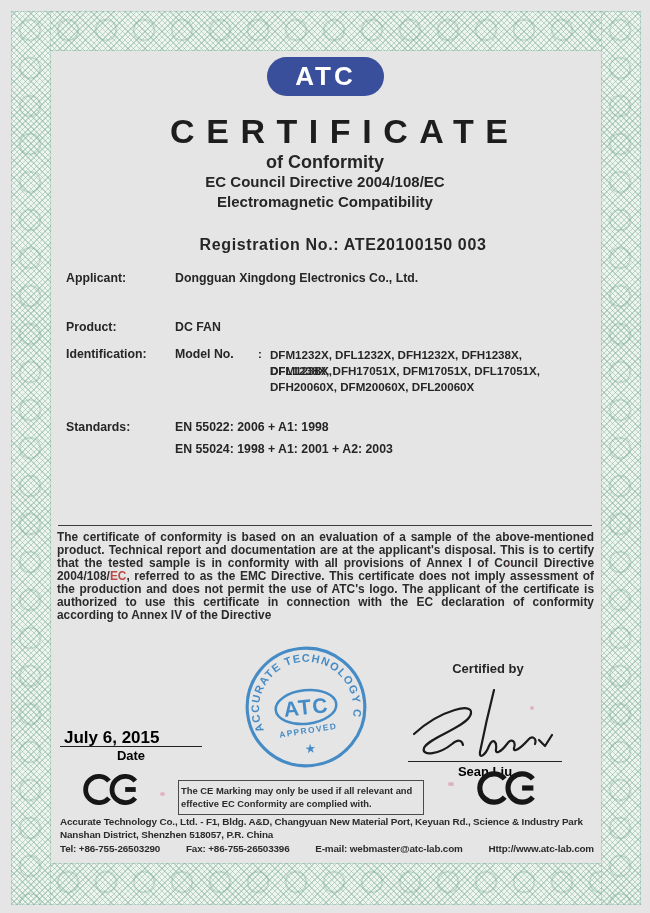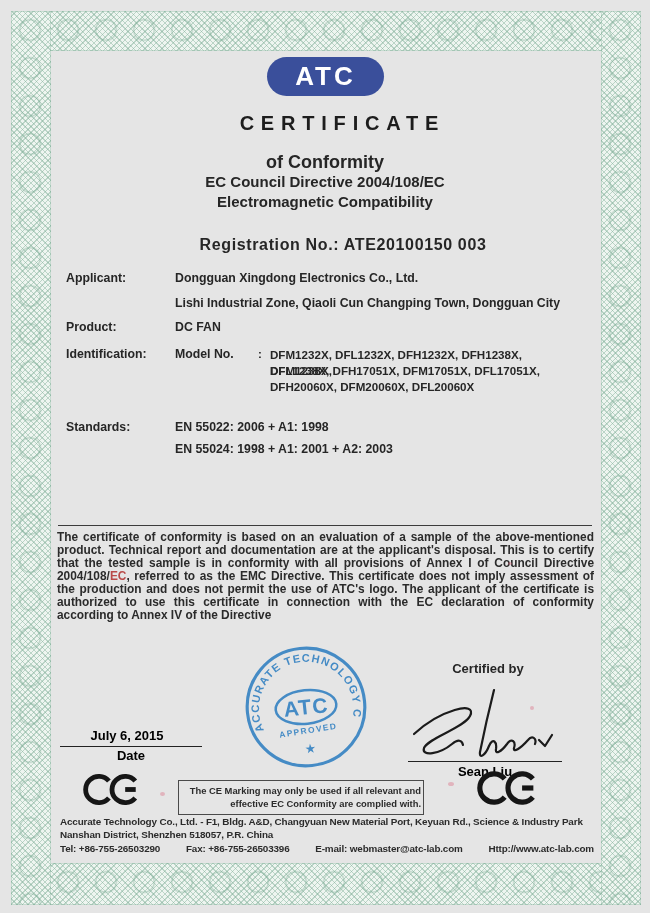--- a/index.html
+++ b/index.html
@@ -34,21 +34,21 @@
   .b{font-weight:bold;}
   .center{text-align:center;left:0;right:0;}
 
   
   .logo{
     position:absolute;left:267px;top:57px;width:117px;height:39px;
     background:#3a4f9b;border-radius:20px;
     color:#ffffff;font-weight:bold;font-size:26px;letter-spacing:3px;
     display:flex;align-items:center;justify-content:center;
   }
-  .title-main{top:112px;font-size:20px;letter-spacing:0.34em;text-indent:0.34em;color:#1d1d1d;padding-left:28px;}
+  .title-main{top:112px;font-size:34px;letter-spacing:0.34em;text-indent:0.34em;color:#1d1d1d;padding-left:28px;}
   .title-sub1{top:152px;font-size:18px;}
   .title-sub2{top:173px;font-size:15px;}
   .title-sub3{top:193px;font-size:15px;}
   .regno{top:236px;font-size:16px;letter-spacing:0.04em;padding-left:36px;}
 
   .flabel{left:66px;font-size:12.3px;}
   .fvalue{left:175px;font-size:12.3px;}
   .models{left:270px;font-size:11.6px;line-height:16px;width:310px;}
   .mcolon{left:258px;font-size:11.6px;}
 
@@ -58,32 +58,32 @@
     font-size:11.9px;line-height:13px;font-weight:bold;
     text-align:justify;color:#2b2b2b;
   }
   .red-ec{color:#b94a48;}
 
   .stamp{position:absolute;left:243px;top:644px;width:126px;height:126px;transform:rotate(-6deg);opacity:0.88;}
   .certified{left:427px;top:661px;width:122px;position:absolute;text-align:center;font-size:13px;}
   .sig-svg{position:absolute;left:412px;top:686px;width:150px;height:76px;}
   .sig-line{position:absolute;left:408px;top:761px;width:154px;border-top:1.7px solid #222;}
   .sig-name{position:absolute;left:408px;top:764px;width:154px;text-align:center;font-size:13px;}
-  .date-value{position:absolute;left:56px;top:728px;width:142px;text-align:center;font-size:13px;}
+  .date-value{position:absolute;left:64px;top:728px;width:142px;font-size:17px;}
   .date-line{position:absolute;left:60px;top:746px;width:142px;border-top:1.7px solid #222;}
   .date-label{position:absolute;left:60px;top:748px;width:142px;text-align:center;font-size:13px;}
 
   .ce{position:absolute;}
   .ce.left-ce{left:83px;top:769px;width:58px;height:41px;}
   .ce.right-ce{left:477px;top:766px;width:62px;height:44px;}
 
   .ce-note{
     position:absolute;left:178px;top:780px;width:240px;
     border:1px solid #4a4a4a;padding:4px 2px;
-    font-size:9.4px;font-weight:bold;text-align:right;line-height:12.5px;color:#2b2b2b;
+    font-size:9.4px;font-weight:bold;text-align:left;line-height:12.5px;color:#2b2b2b;
   }
   .footer{position:absolute;left:60px;top:816px;width:534px;font-size:9.9px;font-weight:bold;line-height:12.6px;color:#2b2b2b;white-space:nowrap;letter-spacing:-0.15px;}
   .footer-contacts{position:absolute;left:60px;top:843px;width:534px;display:flex;justify-content:space-between;font-size:9.9px;font-weight:bold;color:#2b2b2b;white-space:nowrap;letter-spacing:-0.15px;}
 
   .speck{position:absolute;border-radius:50%;background:rgba(219,120,140,0.45);}
 </style>
 </head>
 <body>
 
 <div class="paper">
@@ -99,21 +99,20 @@
 
   <div class="txt b center title-main">CERTIFICATE</div>
   <div class="txt b center title-sub1">of Conformity</div>
   <div class="txt b center title-sub2">EC Council Directive 2004/108/EC</div>
   <div class="txt b center title-sub3">Electromagnetic Compatibility</div>
 
   <div class="txt b center regno">Registration No.: ATE20100150 003</div>
 
   <div class="txt b flabel" style="top:271px">Applicant:</div>
   <div class="txt b fvalue" style="top:271px">Dongguan Xingdong Electronics Co., Ltd.</div>
-  <div class="txt b fvalue" style="top:296px">Lishi Industrial Zone, Qiaoli Cun Changping Town, Dongguan City</div>
 
   <div class="txt b flabel" style="top:320px">Product:</div>
   <div class="txt b fvalue" style="top:320px">DC FAN</div>
 
   <div class="txt b flabel" style="top:347px">Identification:</div>
   <div class="txt b fvalue" style="top:347px">Model No.</div>
   <div class="txt b mcolon" style="top:347px">:</div>
   <div class="txt b models" style="top:347px">DFM1232X, DFL1232X, DFH1232X, DFH1238X, DFM1238X,</div>
   <div class="txt b models" style="top:363px">DFL1238X, DFH17051X, DFM17051X, DFL17051X,</div>
   <div class="txt b models" style="top:379px">DFH20060X, DFM20060X, DFL20060X</div>

